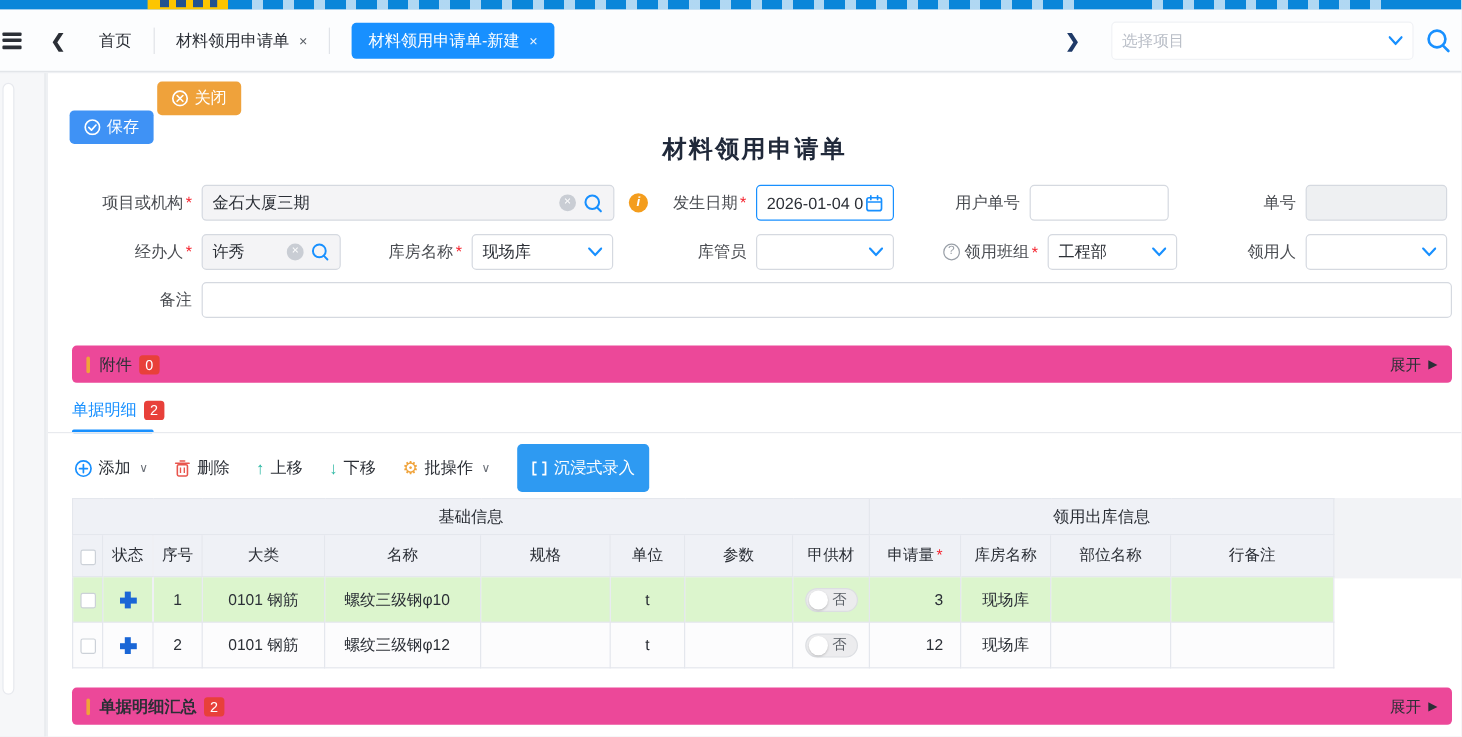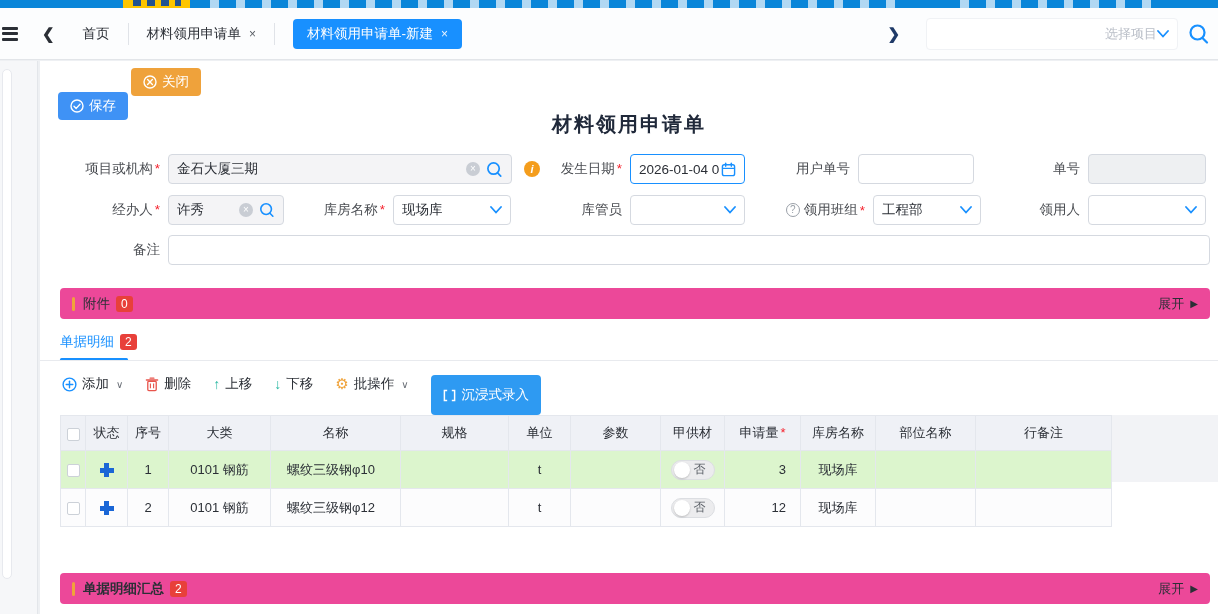--- a/index.html
+++ b/index.html
@@ -22,21 +22,21 @@
   .nav-chev { color:#2b2f36; font-size:15px; font-weight:bold; margin-left:24px; cursor:pointer; }
   .home-tab { margin-left:28px; font-size:13.5px; color:#2b2f36; cursor:pointer; }
   .tab-sep { width:1px; height:22px; background:#e0e3e8; margin:0 18px; }
   .tab { font-size:13.5px; color:#2b2f36; cursor:pointer; }
   .tab .x { margin-left:8px; color:#5a5f66; font-size:12px; }
   .tab.active { background:#1890ff; color:#fff; border-radius:4px; height:30px; display:flex; align-items:center; padding:0 14px; }
   .tab.active .x { color:#eaf4ff; }
   .fwd-chev { margin-left:auto; color:#1f3a68; font-size:15px; font-weight:bold; cursor:pointer; }
   .proj-search { display:flex; align-items:center; margin-left:26px; margin-right:10px;
                  background:#ffffff; border:1px solid #f0f2f5; border-radius:4px; height:32px; width:252px; padding:0 8px; }
-  .proj-search input { border:none; outline:none; flex:1; font-size:13px; color:#2b2f36; font-family:inherit; background:transparent;text-align:right; }
+  .proj-search input { border:none; outline:none; flex:1; font-size:13px; color:#2b2f36; font-family:inherit; background:transparent; }
   .proj-search input::placeholder { color:#b9bec7; }
   .mag-big { margin-right:8px; cursor:pointer; }
 
   
   .rail { position:absolute; left:0; top:61px; width:38px; height:553px; background:#f6f7f9; border-right:1px solid #e3e6ea; }
   .rail .panel { position:absolute; left:2px; top:8px; width:10px; height:510px; background:#fff;
                  border:1px solid #e7e9ee; border-radius:6px; }
 
   
   .main { position:absolute; left:40px; top:61px; width:1178px; height:553px; background:#ffffff; }
@@ -79,21 +79,21 @@
   .expand .exp-label { font-size:13px; color:#2b2f36; }
   .expand .tri { font-size:10px; color:#2b2f36; }
 
   
   .dtab { position:absolute; left:20px; top:272px; display:flex; align-items:center; cursor:pointer; }
   .dtab .dtab-label { color:#1890ff; font-size:13.5px; }
   .dtab-underline { position:absolute; left:20px; top:297px; width:68px; height:3px; background:#1890ff; border-radius:2px; }
   .dtab-divider { position:absolute; left:0; top:299px; width:1178px; height:1px; background:#e8eaee; }
 
   
-  .gtoolbar { position:absolute; left:22px; top:314px; height:30px; display:flex; align-items:flex-start; gap:22px; }
+  .gtoolbar { position:absolute; left:22px; top:314px; height:30px; display:flex; align-items:center; gap:22px; }
   .gt-item { display:flex; align-items:center; gap:5px; font-size:13.5px; color:#2b2f36; cursor:pointer; }
   .gt-item .chev { color:#6a6f77; font-size:10px; margin-left:2px; }
   .arrow-up { color:#2bb8a3; font-size:14px; font-weight:bold; }
   .arrow-dn { color:#2bb8a3; font-size:14px; font-weight:bold; }
   .gear { color:#f0a33a; font-size:15px; }
   .btn-immersive { position:relative; height:40px; background:#2e9af2; color:#fff; border:none; border-radius:4px;
                    font-size:13.5px; font-family:inherit; display:flex; align-items:center; gap:6px; padding:0 12px; cursor:pointer; }
 
   
   .dtable { position:absolute; left:20px; top:354px; border-collapse:collapse; table-layout:fixed; width:1051px;
@@ -358,20 +358,24 @@
           <col style="width:108px">
           <col style="width:62px">
           <col style="width:90px">
         <col style="width:64px">
           <col style="width:76px">
           <col style="width:75px">
           <col style="width:100px">
         <col style="width:136px">
       </colgroup>
       <thead>
+        <tr class="grow">
+          <th colspan="9">基础信息</th>
+          <th colspan="4">领用出库信息</th>
+        </tr>
         <tr class="subrow">
           <th><span class="cb"></span></th>
           <th>状态</th>
           <th>序号</th>
           <th>大类</th>
           <th>名称</th>
           <th>规格</th>
           <th>单位</th>
           <th>参数</th>
           <th>甲供材</th>

